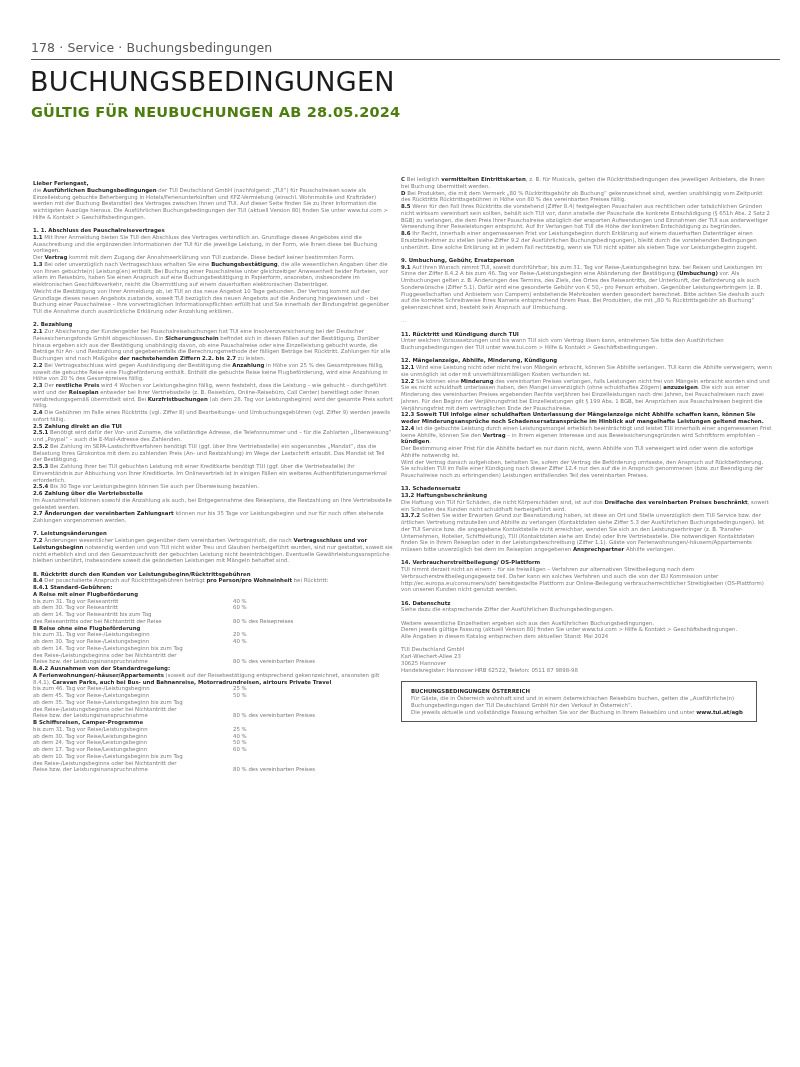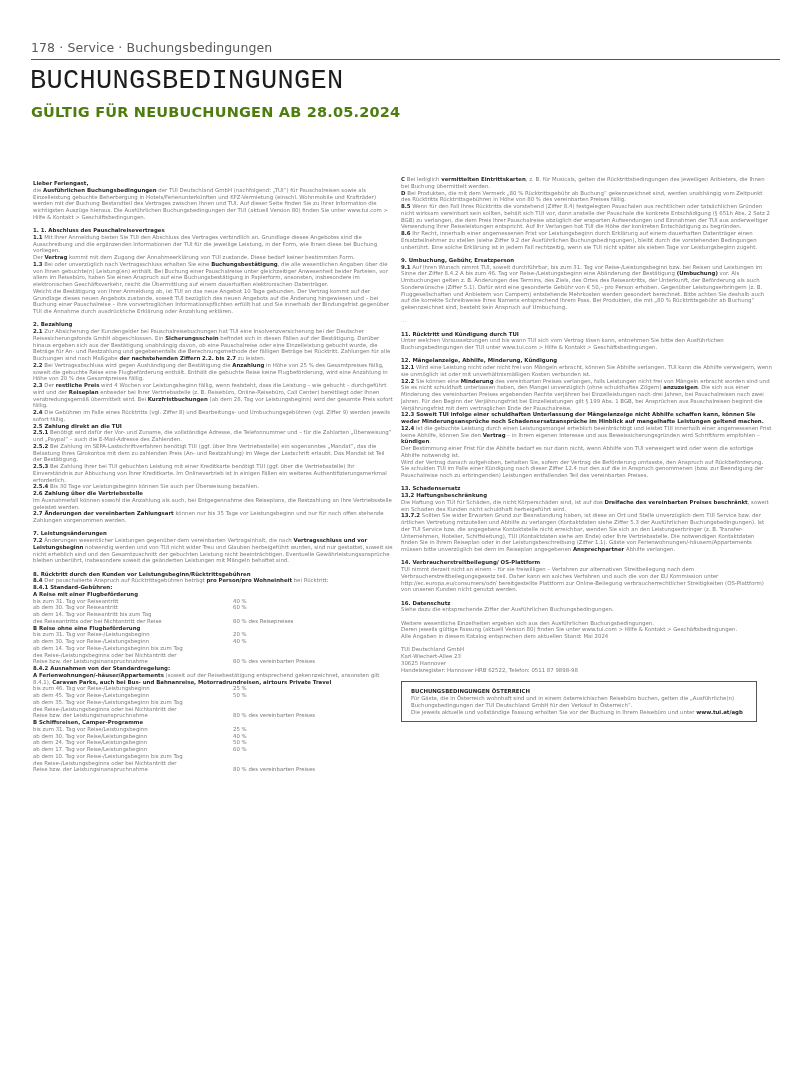--- a/index.html
+++ b/index.html
@@ -1,20 +1,20 @@
 <!DOCTYPE html>
 <html><head>
 <meta charset="utf-8">
 <style>
   html, body { margin:0; padding:0; background:#ffffff; }
   body { width:800px; height:1067px; position:relative; overflow:hidden;
          font-family:"DejaVu Sans", sans-serif; color:#6e6e6e; }
   .breadcrumb { position:absolute; left:31px; top:40px; font-size:12.5px; color:#5a5a5a; letter-spacing:0.1px; }
   .rule { position:absolute; left:31px; top:59px; width:749px; height:1px; background:#555; }
-  .title { position:absolute; left:30px; top:66px; font-size:27px; color:#1c1c1c; font-weight:normal; letter-spacing:0.3px; margin:0;font-family:Liberation Mono, monospace; }
+  .title { position:absolute; left:30px; top:66px; font-size:27px; color:#1c1c1c; font-weight:normal; letter-spacing:0.3px; margin:0; }
   .subtitle { position:absolute; left:31px; top:104px; font-size:14.5px; color:#4d7c0f; letter-spacing:0.2px; margin:0; }
   .col { position:absolute; top:180px; width:360px; font-size:5.4px; line-height:6.75px; color:#7a7a7a; }
   .col.left { left:33px; }
   .col.right { left:401px; top:176px; width:372px; }
   .blk { margin:0 0 6.5px 0; }
   .h { color:#2b2b2b; font-weight:bold; }
   b { color:#2b2b2b; font-weight:bold; }
   .row { display:flex; }
   .row .l { width:200px; flex:none; }
   .row .r { flex:1; }

